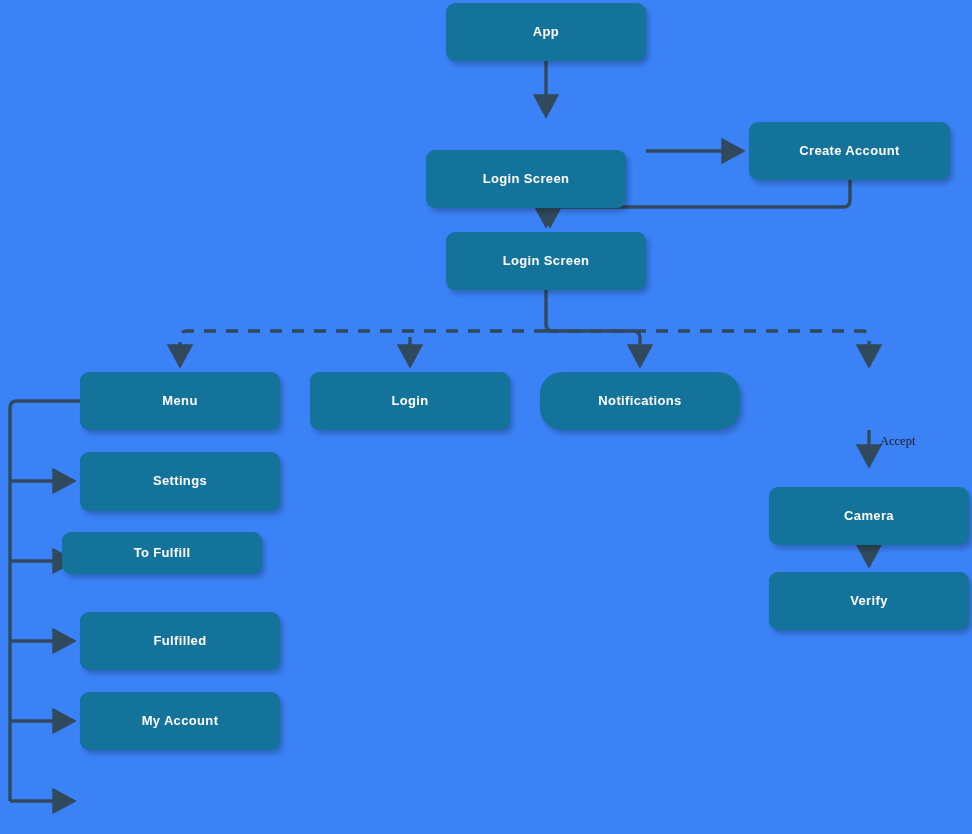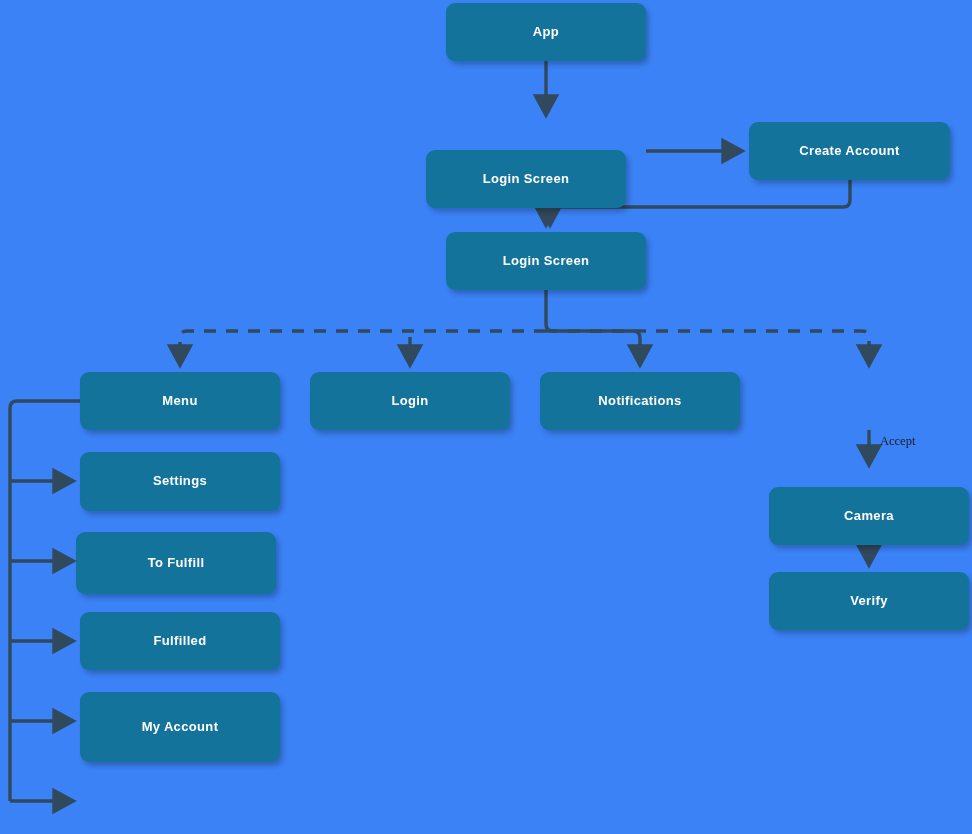--- a/index.html
+++ b/index.html
@@ -119,45 +119,45 @@
   </div>
 
   <div class="node" style="left:80px; top:372px; width:200px; height:58px;">
     <span class="node-label">Menu</span>
   </div>
 
   <div class="node" style="left:310px; top:372px; width:200px; height:58px;">
     <span class="node-label">Login</span>
   </div>
 
-  <div class="node" style="left:540px; top:372px; width:200px; height:58px;">
+  <div class="node" style="left:540px; top:372px; width:200px; height:58px;border-radius:22px;">
     <span class="node-label">Notifications</span>
   </div>
 
 
   <div class="node" style="left:769px; top:487px; width:200px; height:58px;">
     <span class="node-label">Camera</span>
   </div>
 
   <div class="node" style="left:769px; top:572px; width:200px; height:58px;justify-content:center;">
     <span class="node-label">Verify</span>
   </div>
 
   <div class="node" style="left:80px; top:452px; width:200px; height:59px;">
     <span class="node-label">Settings</span>
   </div>
 
-  <div class="node" style="left:76px; top:532px; width:200px; height:62px;justify-content:center;">
+  <div class="node" style="left:62px; top:532px; width:200px; height:42px;justify-content:center;">
     <span class="node-label">To Fulfill</span>
   </div>
 
   <div class="node" style="left:80px; top:612px; width:200px; height:58px;">
     <span class="node-label">Fulfilled</span>
   </div>
 
-  <div class="node" style="left:80px; top:692px; width:200px; height:70px;">
+  <div class="node" style="left:80px; top:692px; width:200px; height:58px;">
     <span class="node-label">My Account</span>
   </div>
 
 
   <div class="edge-label" style="left:880px; top:434px;">Accept</div>
 
 </div>
 
 </body></html>

